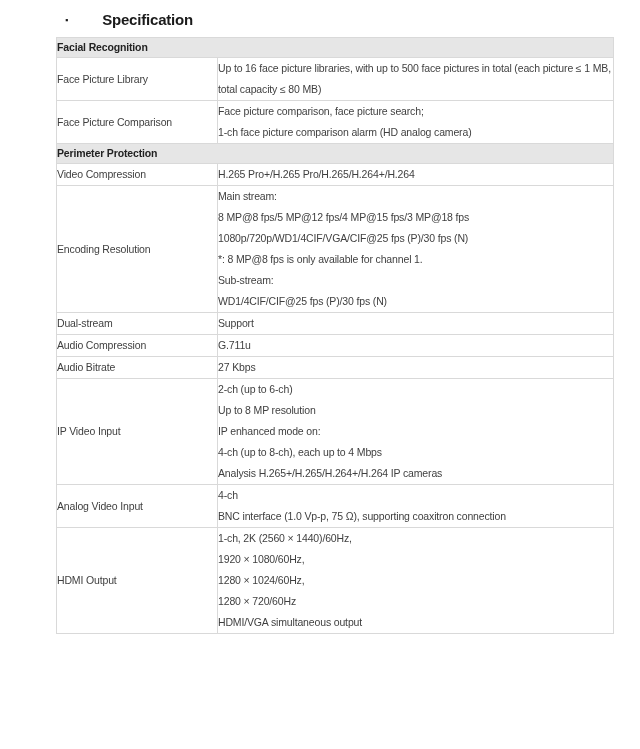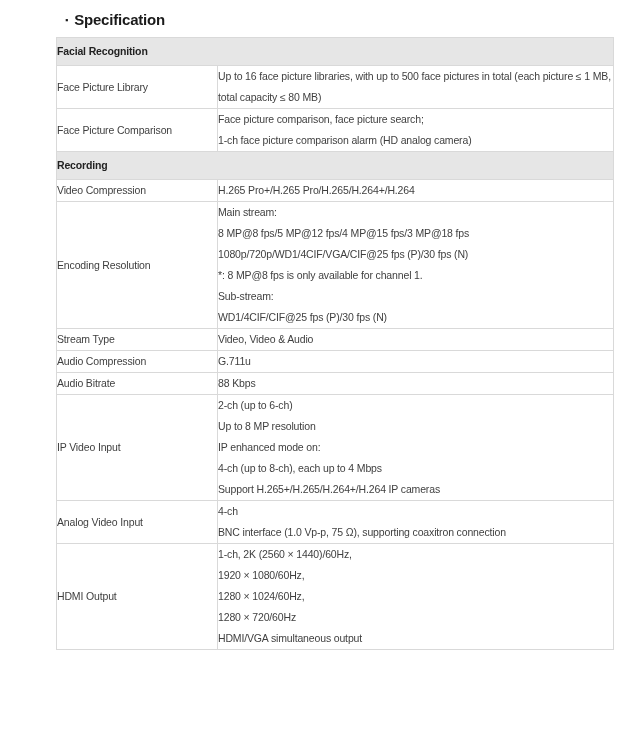--- a/index.html
+++ b/index.html
@@ -29,38 +29,39 @@
     font-size: 9px;
     line-height: 18px;
     color: #1a1a1a;
   }
   .heading .title {
     font-size: 15px;
     font-weight: bold;
     letter-spacing: -0.2px;
     color: #1a1a1a;
     line-height: 18px;
+    margin-left: 28px;
   }
   table.spec {
     border-collapse: collapse;
     table-layout: fixed;
     width: 557px;
     font-size: 10.5px;
     letter-spacing: -0.15px;
   }
   table.spec td {
     border: 1px solid #d9d9d9;
     vertical-align: middle;
     padding: 0;
   }
   td.section-cell {
     background: #e6e6e6;
     font-weight: bold;
     color: #222222;
-    height: 28px;
+    height: 20px;
     line-height: 19px;
     padding: 0 8px;
   }
   td.label-cell {
     padding: 0 6px 0 8px;
     line-height: 21px;
     color: #3f3f3f;
     margin-top: 20px;
   }
   td.value-cell {
@@ -96,65 +97,65 @@
           </td>
         </tr>
         <tr>
           <td class="label-cell">Face Picture Comparison</td>
           <td class="value-cell">
             <div class="value-line">Face picture comparison, face picture search;</div>
             <div class="value-line">1-ch face picture comparison alarm (HD analog camera)</div>
           </td>
         </tr>
         <tr>
-          <td colspan="2" class="section-cell">Recording</td>
+          <td colspan="2" class="section-cell">Perimeter Protection</td>
         </tr>
         <tr>
           <td class="label-cell">Video Compression</td>
           <td class="value-cell">
             <div class="value-line">H.265 Pro+/H.265 Pro/H.265/H.264+/H.264</div>
           </td>
         </tr>
         <tr>
           <td class="label-cell">Encoding Resolution</td>
           <td class="value-cell">
             <div class="value-line">Main stream:</div>
             <div class="value-line">8 MP@8 fps/5 MP@12 fps/4 MP@15 fps/3 MP@18 fps</div>
             <div class="value-line">1080p/720p/WD1/4CIF/VGA/CIF@25 fps (P)/30 fps (N)</div>
             <div class="value-line">*: 8 MP@8 fps is only available for channel 1.</div>
             <div class="value-line">Sub-stream:</div>
             <div class="value-line">WD1/4CIF/CIF@25 fps (P)/30 fps (N)</div>
           </td>
         </tr>
         <tr>
-          <td class="label-cell">Stream Type</td>
+          <td class="label-cell">Dual-stream</td>
           <td class="value-cell">
-            <div class="value-line">Video, Video &amp; Audio</div>
+            <div class="value-line">Support</div>
           </td>
         </tr>
         <tr>
           <td class="label-cell">Audio Compression</td>
           <td class="value-cell">
             <div class="value-line">G.711u</div>
           </td>
         </tr>
         <tr>
           <td class="label-cell">Audio Bitrate</td>
           <td class="value-cell">
-            <div class="value-line">88 Kbps</div>
+            <div class="value-line">27 Kbps</div>
           </td>
         </tr>
         <tr>
           <td class="label-cell">IP Video Input</td>
           <td class="value-cell">
             <div class="value-line">2-ch (up to 6-ch)</div>
             <div class="value-line">Up to 8 MP resolution</div>
             <div class="value-line">IP enhanced mode on:</div>
             <div class="value-line">4-ch (up to 8-ch), each up to 4 Mbps</div>
-            <div class="value-line">Support H.265+/H.265/H.264+/H.264 IP cameras</div>
+            <div class="value-line">Analysis H.265+/H.265/H.264+/H.264 IP cameras</div>
           </td>
         </tr>
         <tr>
           <td class="label-cell">Analog Video Input</td>
           <td class="value-cell">
             <div class="value-line">4-ch</div>
             <div class="value-line">BNC interface (1.0 Vp-p, 75 Ω), supporting coaxitron connection</div>
           </td>
         </tr>
         <tr>

